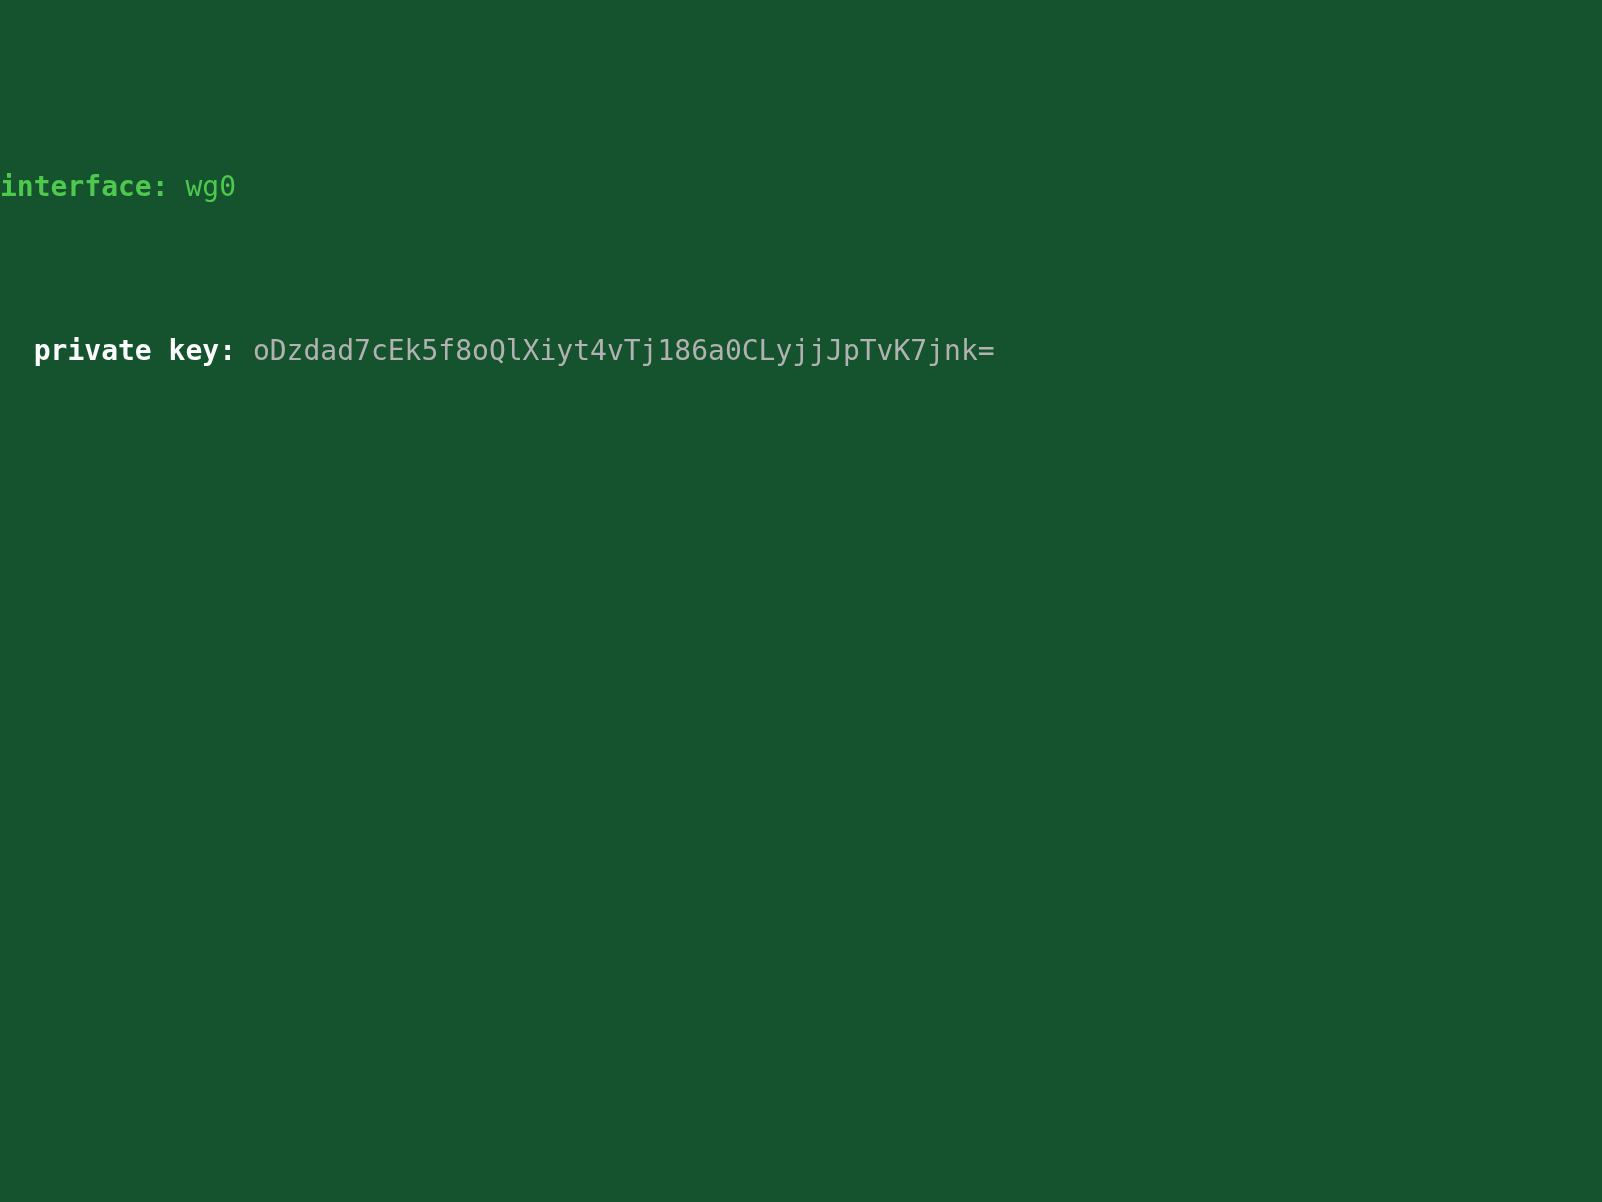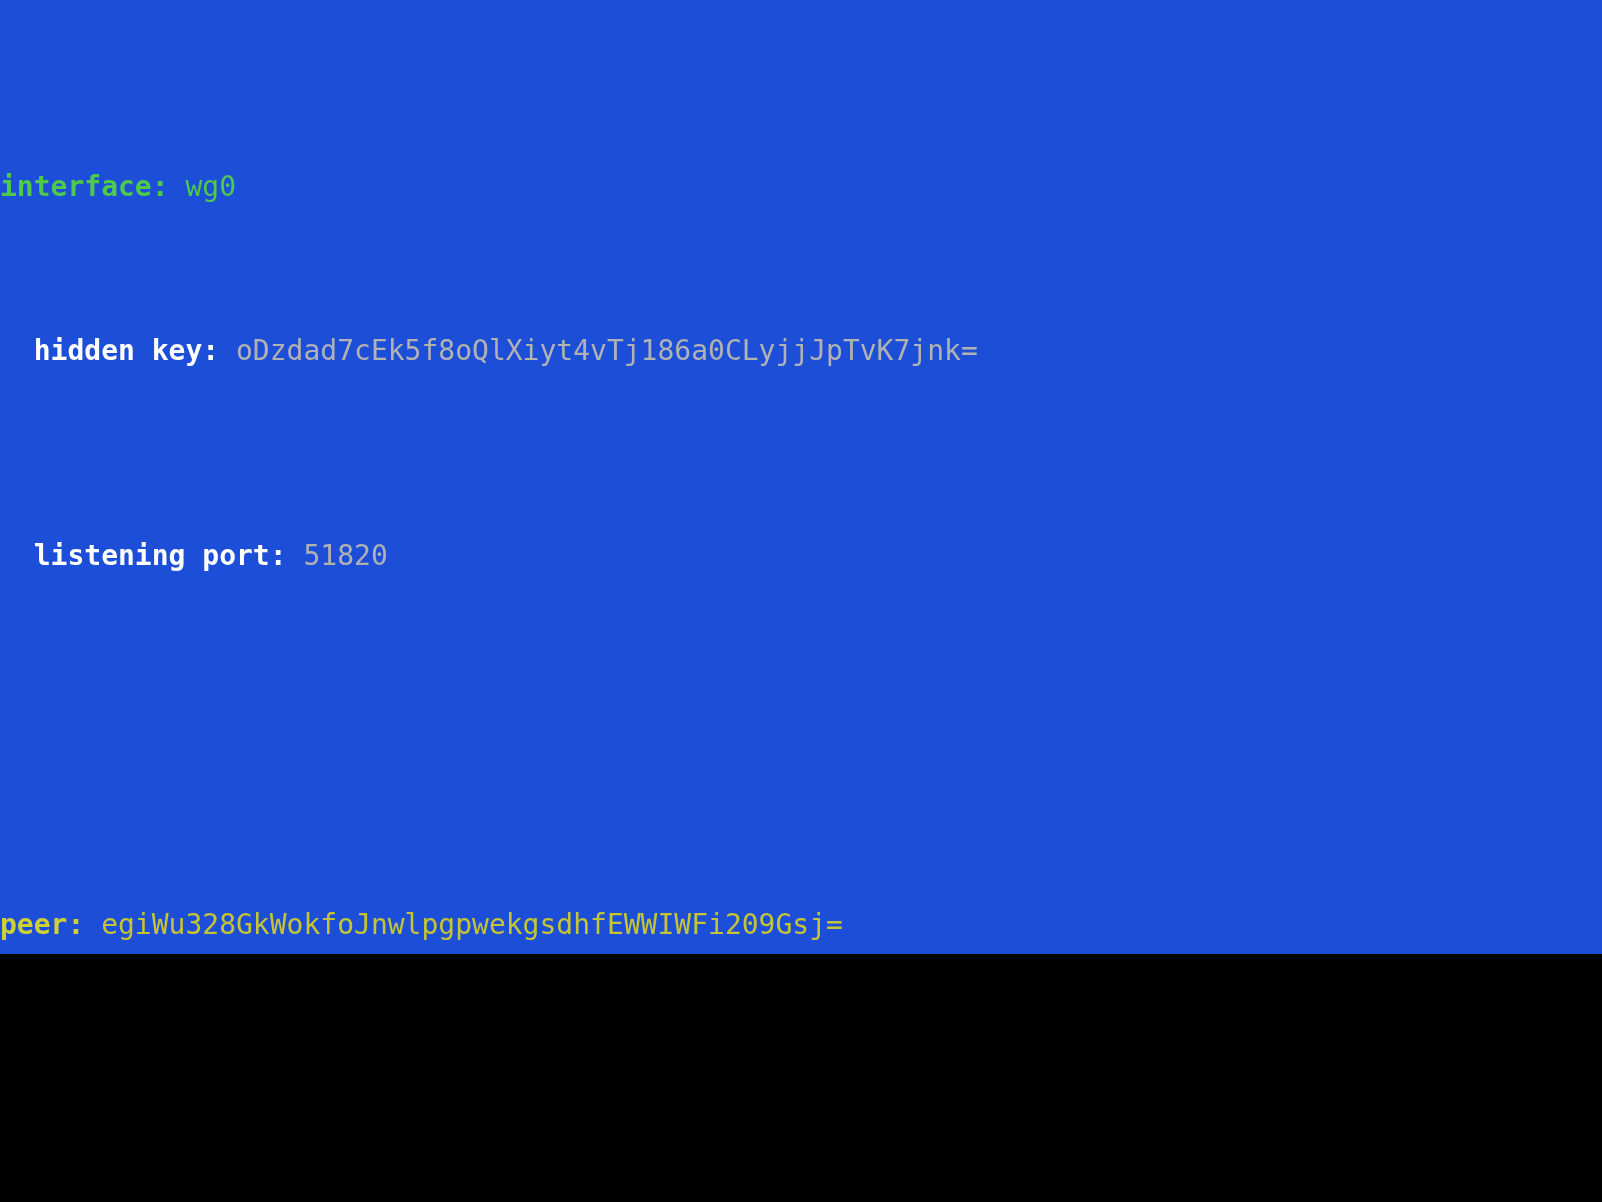--- a/index.html
+++ b/index.html
@@ -9,22 +9,22 @@
     background: #000000;
   }
   body {
     width: 1602px;
     height: 1202px;
     overflow: hidden;
     font-family: "DejaVu Sans Mono", "Liberation Mono", monospace;
   }
   #terminal {
     width: 1602px;
-    height: 954px;
-    background: #1d4ed8;
+    height: 1202px;
+    background: #14532d;
     padding: 0;
     box-sizing: border-box;
     font-size: 28px;
     line-height: 41px;
     letter-spacing: 0px;
     white-space: pre;
     font-family: "DejaVu Sans Mono", "Liberation Mono", monospace;
   }
   .line {
     white-space: pre;
@@ -62,29 +62,27 @@
   }
 </style>
 </head>
 <body>
 
 <div id="terminal">
 
   
   <div class="line first-line"><span class="c-iface-label">interface:</span><span class="c-iface-value"> </span><span class="c-iface-value">wg0</span></div>
 
-  <div class="line"><span class="c-field-label">  </span><span class="c-field-label">hidden key:</span><span class="c-value"> </span><span class="c-value">oDzdad7cEk5f8oQlXiyt4vTj186a0CLyjjJpTvK7jnk=</span></div>
+  <div class="line"><span class="c-field-label">  </span><span class="c-field-label">private key:</span><span class="c-value"> </span><span class="c-value">oDzdad7cEk5f8oQlXiyt4vTj186a0CLyjjJpTvK7jnk=</span></div>
 
 
-  <div class="line"><span class="c-field-label">  </span><span class="c-field-label">listening port:</span><span class="c-value"> </span><span class="c-value">51820</span></div>
 
   <div class="line blank"> </div>
 
   
-  <div class="line"><span class="c-peer-label">peer:</span><span class="c-peer-value"> </span><span class="c-peer-value">egiWu328GkWokfoJnwlpgpwekgsdhfEWWIWFi209Gsj=</span></div>
   
   
   
 
   
 
   
   
   
   

